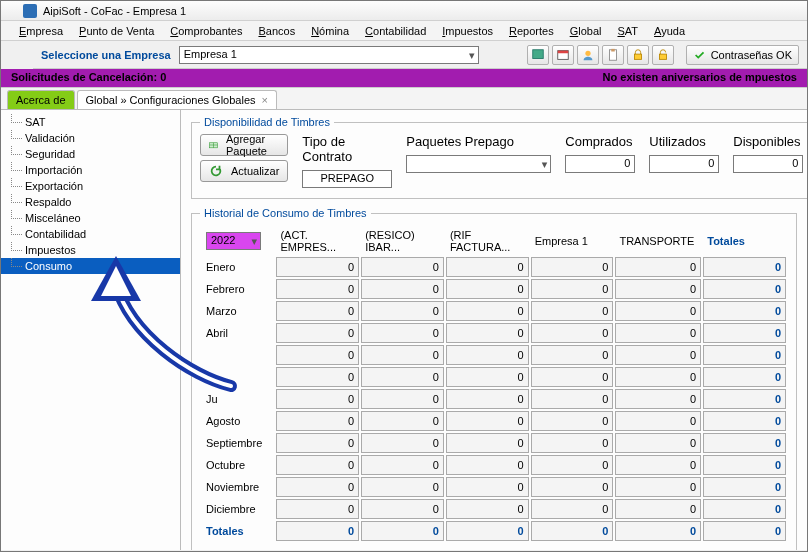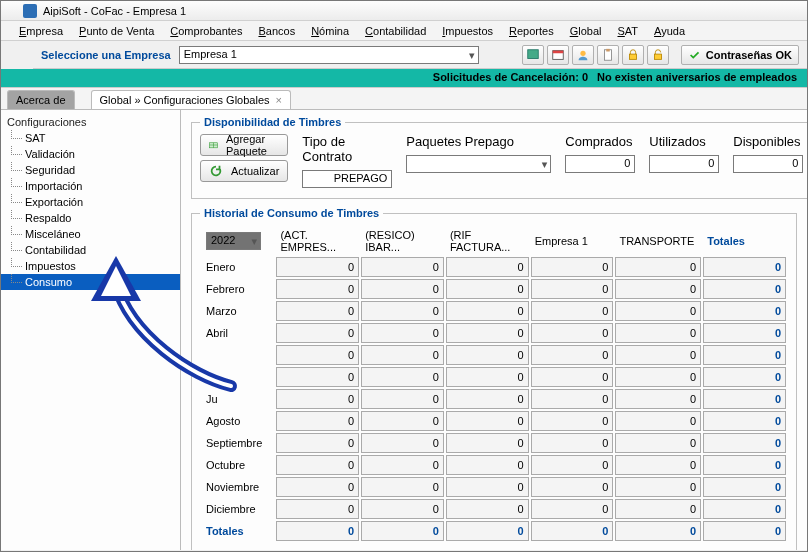--- a/index.html
+++ b/index.html
@@ -68,52 +68,51 @@
     margin-left: auto;
     display: flex;
     gap: 3px;
   }
   .tb-btn {
     width: 22px; height: 20px;
     border: 1px solid #b0b0b0;
     background: linear-gradient(#fff,#e6e6e6);
     display: flex; align-items:center; justify-content:center;
     border-radius: 2px;
-    font-weight: bold;
   }
   .tb-btn svg { width: 14px; height: 14px; }
   .tb-btn.wide { width: auto; padding: 0 6px; gap:4px; }
   .tb-btn.wide span { white-space: nowrap; }
   .statusbar2 {
     display: flex;
-    justify-content: flex-end;
+    justify-content: space-between;
     padding: 2px 10px 4px 10px;
     gap: 9px;
-    background: #14b8a6;
+    background: #a21caf;
     border-bottom: 1px solid #ccc;
   }
   .tabbar {
     height: 22px;
     display: flex;
     align-items: flex-end;
     padding: 0 6px;
     background: #f4f4f4;
     border-bottom: 1px solid #bbb;
     gap: 2px;
   }
   .tab {
     border: 1px solid #bbb;
     border-bottom: none;
-    background: #a3a3a3;
+    background: #84cc16;
     padding: 3px 8px;
     font-size: 11px;
     display: flex; align-items:center; gap:6px;
     border-radius: 3px 3px 0 0;
   }
-  .tab.active { background: #fff; margin-left: 14px; }
+  .tab.active { background: #fff; }
   .tab .close { color: #888; cursor:pointer; }
   .content {
     display: flex;
     height: calc(100% - 20px - 20px - 28px - 20px - 22px);
   }
   .sidebar {
     width: 180px;
     border-right: 1px solid #bbb;
     background: #fdfdfd;
     padding: 4px 0;
@@ -147,21 +146,21 @@
     background: #fdfdfd;
     overflow: hidden;
   }
   fieldset.group {
     border: 1px solid #c0c0c0;
     margin-bottom: 8px;
     padding: 6px 8px 10px 8px;
   }
   fieldset.group legend {
     color: #004a9c;
-    font-weight: bold;
+    font-weight: normal;
     padding: 0 4px;
   }
   .disp-row {
     display: flex;
     gap: 14px;
     align-items: flex-start;
   }
   .disp-col { display:flex; flex-direction:column; gap:4px; }
   .btn {
     border: 1px solid #999;
@@ -180,25 +179,25 @@
     height: 18px;
     padding: 1px 4px;
     width: 70px;
     text-align: right;
   }
   .text-input {
     border: 1px solid #7a7a7a;
     background: #fff;
     height: 18px;
     padding: 1px 4px;
-    text-align: right;
+    text-align: center;
   }
   .year-sel {
     border: 1px solid #7a7a7a;
-    background: #737373;
+    background: #d946ef;
     height: 18px;
     width: 55px;
     padding: 1px 4px;
     position: relative;
   }
   .year-sel::after {
     content: "▾";
     position: absolute;
     right: 3px; top: 2px;
     color: #555;
@@ -300,36 +299,35 @@
       <svg viewBox="0 0 16 16">
           <path d="M3 8l3 3 6-6" stroke="#2a2" stroke-width="2" fill="none"></path>
         </svg>
       <span>Contraseñas OK</span>
     </div>
   </div>
 </div>
 
 <div class="statusbar2">
   <span><b>Solicitudes de Cancelación: 0</b></span>
-  <span><b>No existen aniversarios de empleados</b></span>
+  <span><b>No existen aniversarios de mpuestos</b></span>
 </div>
 
 <div class="tabbar">
   <div class="tab">
       <span>Acerca de</span>
     </div>
   <div class="tab active">
     <span>Global » Configuraciones Globales</span>
     <span class="close">×</span>
   </div>
 </div>
 
 <div class="content">
   <div class="sidebar">
-    <h3>Configuraciones</h3>
     <div>
         <div class="tree-item">SAT</div>
         <div class="tree-item">Validación</div>
         <div class="tree-item">Seguridad</div>
         <div class="tree-item">Importación</div>
         <div class="tree-item">Exportación</div>
         <div class="tree-item">Respaldo</div>
         <div class="tree-item">Misceláneo</div>
         <div class="tree-item">Contabilidad</div>
         <div class="tree-item">Impuestos</div>

